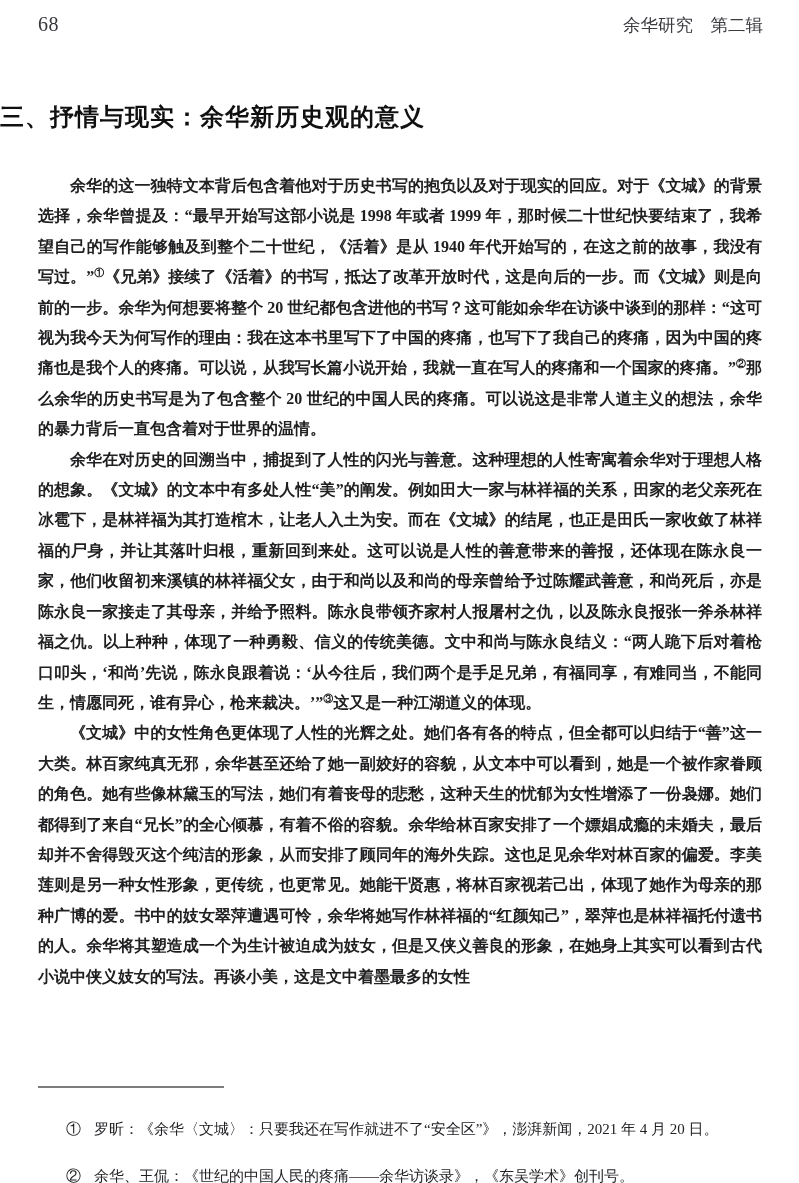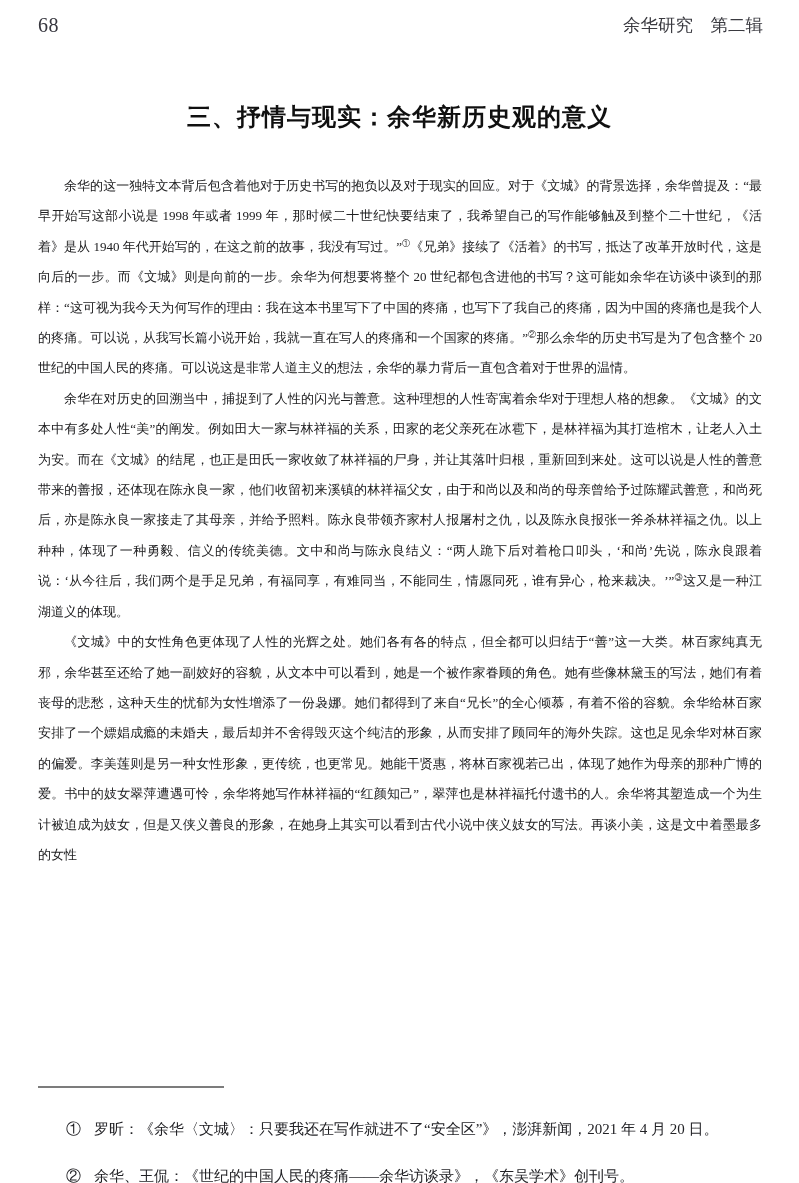--- a/index.html
+++ b/index.html
@@ -8,36 +8,37 @@
     width:799px;height:1183px;
     margin:0 auto;
     background:#ffffff;
     font-family:"Liberation Serif","DejaVu Serif",serif;
     color:#1f1f1f;
     overflow:hidden;
     box-sizing:border-box;
   }
   .page-header{
     position:absolute;top:13px;left:38px;right:36px;
-    display:flex;justify-content:space-between;align-items:center;
+    display:flex;justify-content:space-between;align-items:flex-start;
     color:#36363e;
   }
   .page-num{font-size:20px;letter-spacing:0.5px;}
   .running-title{font-size:17.5px;color:#3a3a40;font-family:Liberation Serif, serif;}
   .section-title{
     position:absolute;top:101px;left:0;right:0;
-    margin:0;text-align:center;
+    margin:0;
     font-size:24px;font-weight:700;color:#101010;
     letter-spacing:1px;
   }
   .body-text{
     position:absolute;top:171px;left:38px;width:724px;
-    font-size:13px;line-height:30.4px;
+    font-size:16px;line-height:30.4px;
     text-align:justify;text-justify:inter-ideograph;
     color:#202022;
+    font-weight:bold;
   }
   .body-text p{margin:0;text-indent:2em;}
   .body-text sup{font-size:0.62em;line-height:0;vertical-align:super;}
   .fn-rule{
     position:absolute;left:38px;top:1086px;width:186px;
     border:none;border-top:2px solid #7c7c7c;margin:0;
   }
   .footnotes{
     position:absolute;left:38px;top:1096px;width:726px;
     margin:0;padding:0;list-style:none;

